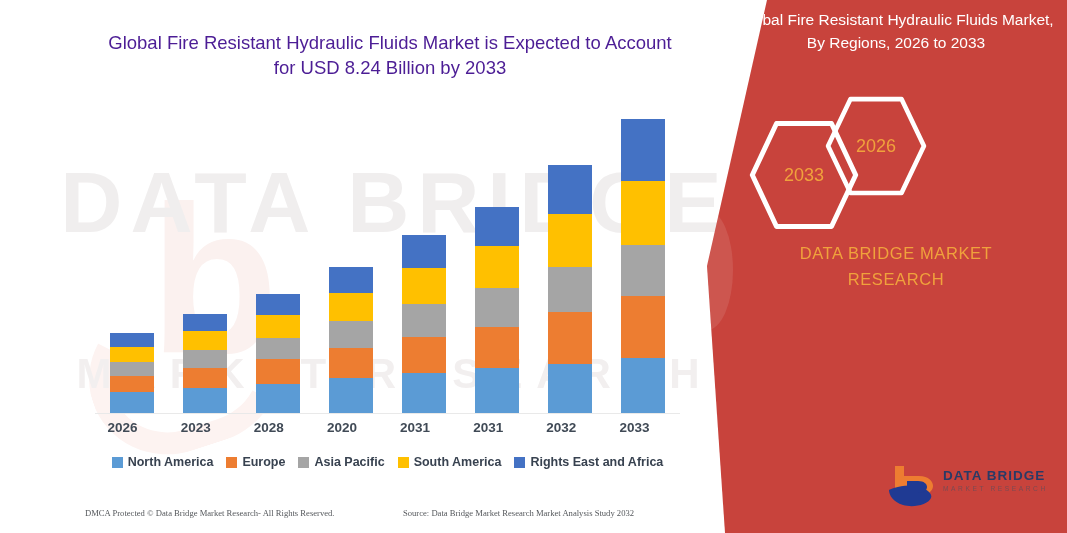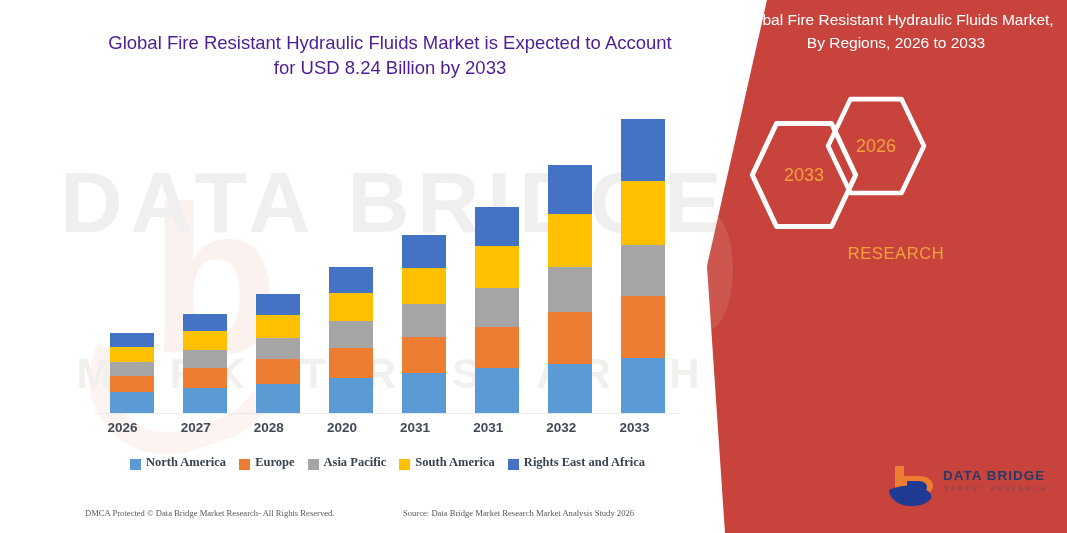--- a/index.html
+++ b/index.html
@@ -149,24 +149,23 @@
     top: 455px;
     width: 585px;
     display: flex;
     justify-content: center;
     align-items: center;
     gap: 13px;
     flex-wrap: nowrap;
   }
   .legend-item {
     display: flex;
-    align-items: flex-end;
+    align-items: center;
     gap: 5px;
     white-space: nowrap;
-    font-family: Liberation Serif, serif;
   }
   .legend-swatch {
     width: 11px;
     height: 11px;
     flex: 0 0 auto;
   }
   .legend-label {
     font-size: 12.5px;
     font-weight: bold;
     color: #384250;
@@ -372,21 +371,21 @@
           <div class="seg" title="Middle East and Africa 2033: 1.73" style="height: 61.6694px; background: rgb(68, 114, 196);"></div>
           <div class="seg" title="South America 2033: 1.79" style="height: 63.8082px; background: rgb(255, 192, 0);"></div>
           <div class="seg" title="Asia Pacific 2033: 1.45" style="height: 51.6882px; background: rgb(165, 165, 165);"></div>
           <div class="seg" title="Europe 2033: 1.73" style="height: 61.6694px; background: rgb(237, 125, 49);"></div>
           <div class="seg" title="North America 2033: 1.54" style="height: 54.8965px; background: rgb(91, 155, 213);"></div>
         </div>
       </div>
     <div class="axis-line"></div>
     <div class="x-labels" id="x-labels">
         <div class="x-label" style="left: 5.5625px;">2026</div>
-        <div class="x-label" style="left: 78.6875px;">2027</div>
+        <div class="x-label" style="left: 78.6875px;">2023</div>
         <div class="x-label" style="left: 151.812px;">2028</div>
         <div class="x-label" style="left: 224.938px;">2020</div>
         <div class="x-label" style="left: 298.062px;">2031</div>
         <div class="x-label" style="left: 371.188px;">2031</div>
         <div class="x-label" style="left: 444.312px;">2032</div>
         <div class="x-label" style="left: 517.438px;">2033</div>
       </div>
 
     <div class="legend" id="legend">
         <div class="legend-item">
@@ -406,21 +405,21 @@
           <span class="legend-label">South America</span>
         </div>
         <div class="legend-item">
           <span class="legend-swatch" style="background: rgb(68, 114, 196);"></span>
           <span class="legend-label">Rights East and Africa</span>
         </div>
       </div>
 
     <div class="footer">
       <div class="footer-left">DMCA Protected © Data Bridge Market Research- All Rights Reserved.</div>
-      <div class="footer-right">Source: Data Bridge Market Research  Market Analysis Study 2026</div>
+      <div class="footer-right">Source: Data Bridge Market Research  Market Analysis Study 2032</div>
     </div>
   </div>
 
   <div class="right-panel">
     <div class="panel-curve"></div>
 
     <div class="panel-title">Global Fire Resistant Hydraulic Fluids Market, By Regions, 2026 to 2033</div>
 
     <div class="hex-wrap">
       <div class="hex hex-2026">
@@ -431,20 +430,21 @@
       </div>
       <div class="hex hex-2033">
         <svg class="hex-border" viewBox="0 0 100 100" preserveAspectRatio="none">
           <polygon points="25,4 75,4 97,50 75,96 25,96 3,50" fill="none" stroke="#ffffff" stroke-width="4.5" stroke-linejoin="round"></polygon>
         </svg>
         <span class="hex-label">2033</span>
       </div>
     </div>
 
     <div class="brand-text">
+      <div>DATA BRIDGE MARKET</div>
       <div>RESEARCH</div>
     </div>
 
     <div class="logo">
       <svg class="logo-mark" viewBox="0 0 54 48">
         <path d="M10 4 L19 4 L19 30 L10 30 Z" fill="#ED7D31"></path>
         <path d="M19 14 L34 14 C44 14 48 20 48 24 C48 29 43 33 34 33 L19 33 Z" fill="#ED7D31"></path>
         <path d="M4 28 C4 28 16 22 30 24 C42 26 48 32 46 36 C43 43 28 46 18 43 C8 40 4 33 4 28 Z" fill="#1F3A93"></path>
         <path d="M22 19 L33 19 C39 19 42 22 42 25 C42 28 39 31 33 31 L22 31 Z" fill="#1F3A93"></path>
       </svg>

